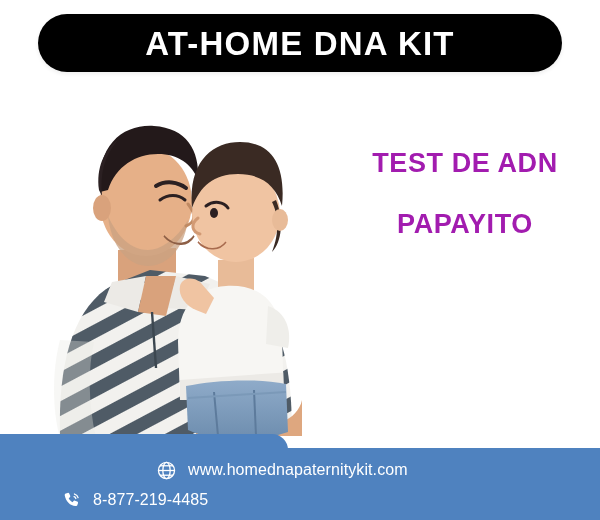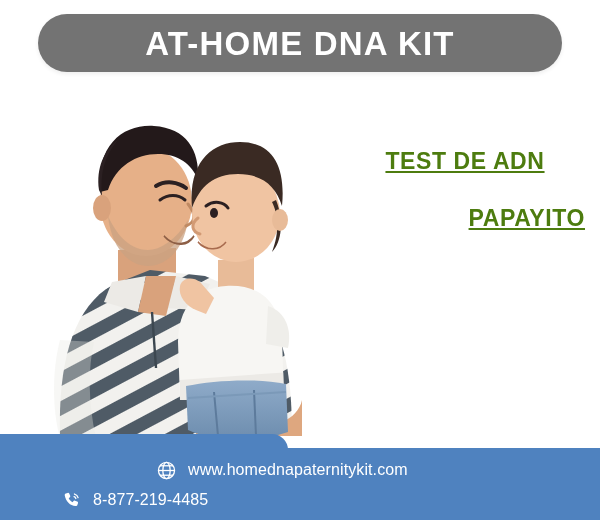--- a/index.html
+++ b/index.html
@@ -19,21 +19,21 @@
     overflow: hidden;
   }
 
   
   .header-banner {
     position: absolute;
     left: 38px;
     top: 14px;
     width: 524px;
     height: 58px;
-    background: #737373;
+    background: #000000;
     border-radius: 29px;
     display: flex;
     align-items: center;
     justify-content: center;
     box-shadow: 0 2px 4px rgba(0,0,0,0.07);
   }
   .header-title {
     color: #ffffff;
     font-size: 33px;
     font-weight: bold;
@@ -58,32 +58,30 @@
 
   
   .headline-block {
     position: absolute;
     left: 345px;
     top: 150px;
     width: 240px;
     text-align: center;
   }
   .headline-line {
-    color: #4d7c0f;
+    color: #a21caf;
     font-weight: bold;
-    font-size: 23px;
+    font-size: 27px;
     letter-spacing: 0.6px;
     line-height: 1;
     margin: 0 0 34px 0;
     white-space: nowrap;
-    text-decoration: underline;
   }
   .headline-line:last-child {
     margin-bottom: 0;
-    text-align: right;
   }
 
   
   .footer {
     position: absolute;
     left: 0;
     bottom: 0;
     width: 600px;
     height: 86px;
   }

